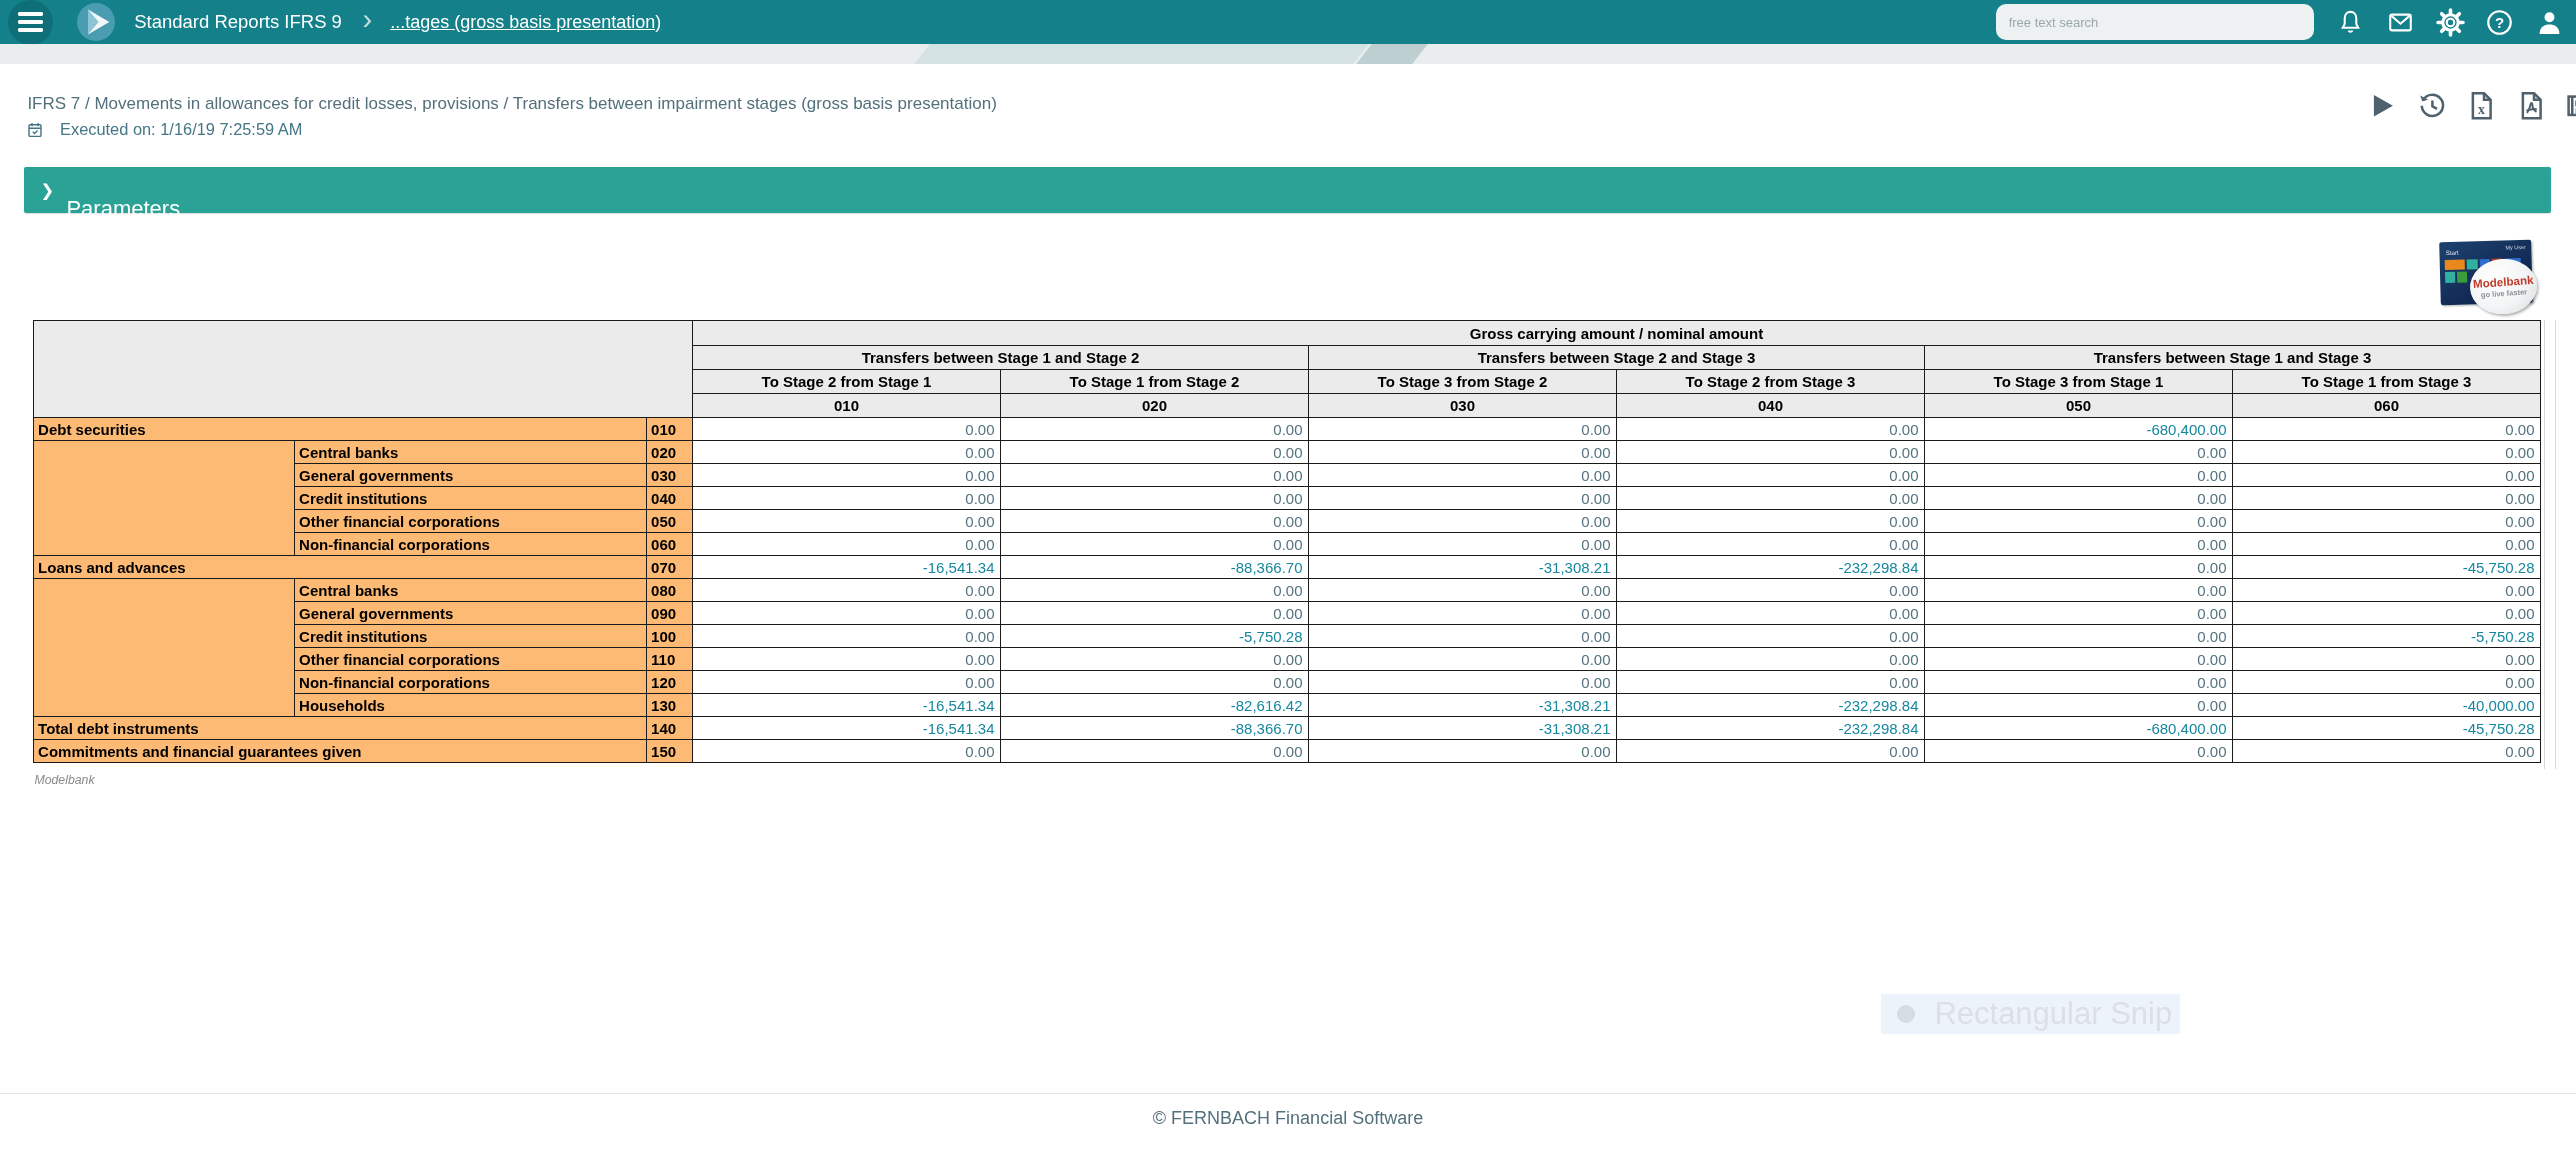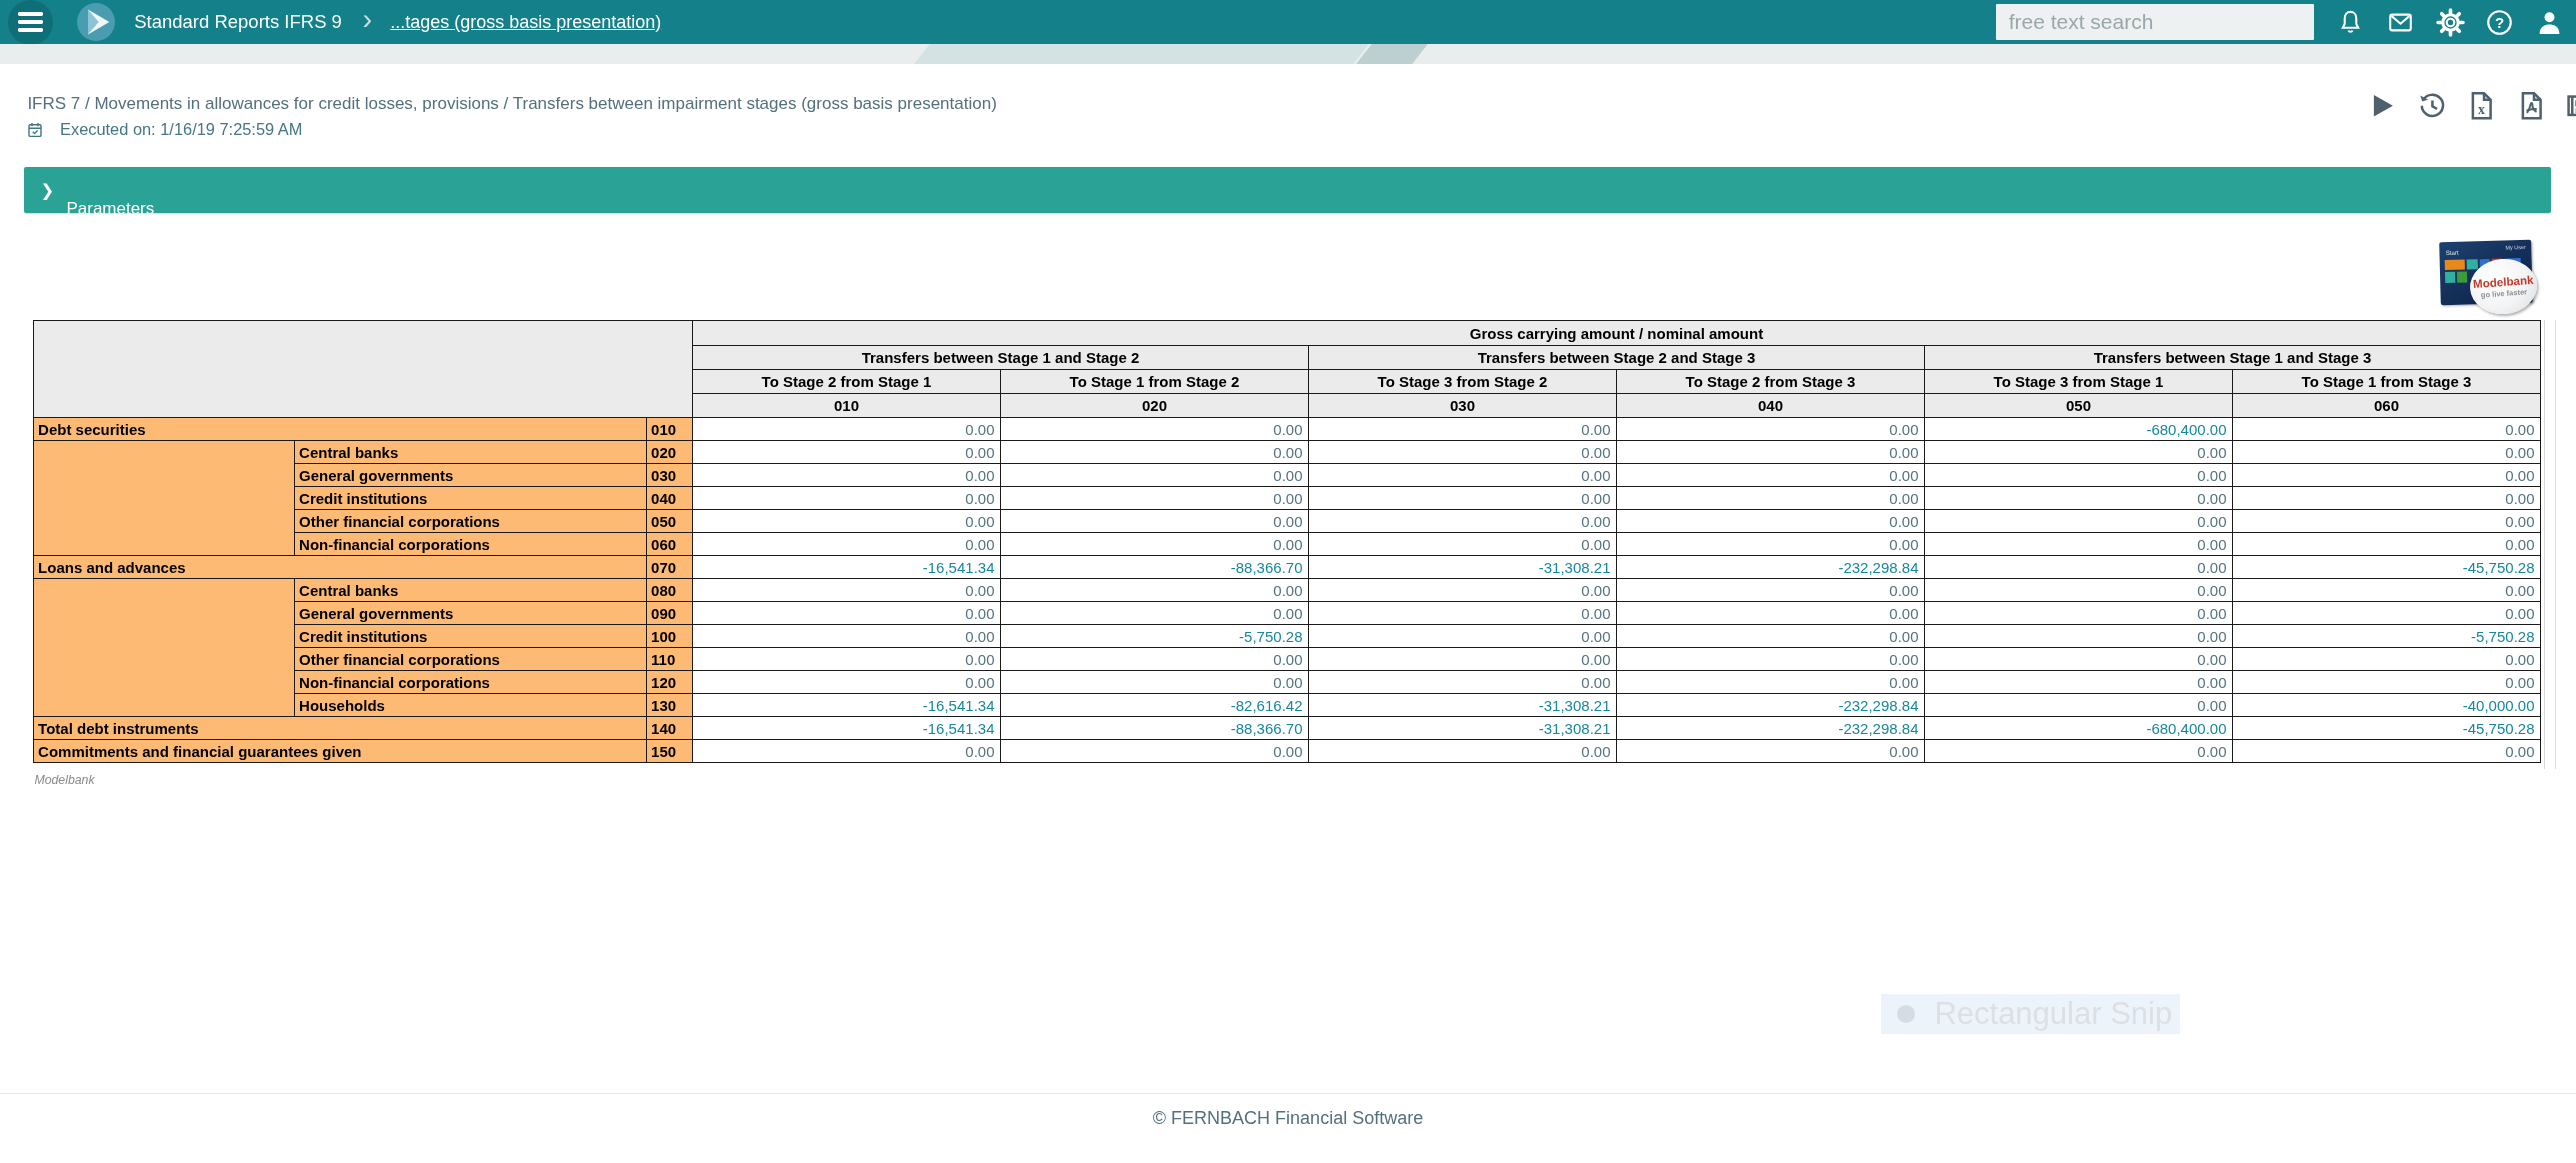--- a/index.html
+++ b/index.html
@@ -16,22 +16,22 @@
     border: none; display: flex; flex-direction: column; justify-content: center;
     align-items: center; gap: 4.8px; cursor: pointer; flex: 0 0 auto;
   }
   .hamburger span { display: block; width: 25px; height: 3.4px; background: #fff; border-radius: 1.4px; }
   .app-logo { width: 40px; height: 40px; margin-left: 23px; flex: 0 0 auto; }
   .app-title { color: #fff; font-size: 18.5px; margin-left: 18px; white-space: nowrap; }
   .crumb-chevron { color: rgba(255,255,255,.75); font-size: 29px; margin: -4.1px 0 0 20.6px; }
   .crumb-link { color: #fff; font-size: 18px; margin-left: 18px; text-decoration: underline; white-space: nowrap; }
   .topbar-spacer { flex: 1 1 auto; }
   .search-input {
-    width: 318px; height: 36px; background: #eef1f1; border: none; border-radius: 1px;
-    font-size: 21px; color: #333; padding: 0 12.3px; font-family: "Liberation Sans", sans-serif;
+    width: 318px; height: 36px; background: #eef1f1; border: none; border-radius: 10px;
+    font-size: 13px; color: #333; padding: 0 12.3px; font-family: "Liberation Sans", sans-serif;
   }
   .search-input::placeholder { color: #9aa7ab; }
   .topbar-icons { display: flex; align-items: center; gap: 20.6px; margin-left: 22px; }
   .tb-icon { width: 29px; height: 29px; background: none; border: none; cursor: pointer; padding: 0; }
   .tb-icon svg { width: 29px; height: 29px; display: block; }
 
   
   .banner-strip { height: 20px; background: #e9eded; position: relative; overflow: hidden; }
   .trap-a { position: absolute; top: 0; height: 20px; left: 922px; width: 439px; background: #d4e2e3; transform: skewX(-38deg); }
   .trap-b { position: absolute; top: 0; height: 20px; left: 1364px; width: 56px; background: #bdcfd0; transform: skewX(-38deg); }
@@ -46,21 +46,21 @@
   .report-actions { position: absolute; top: 26px; left: 2366px; display: flex; align-items: center; gap: 18px; }
   .act-icon { width: 31.5px; height: 31.5px; border: none; background: none; cursor: pointer; padding: 0; }
   .act-icon svg { width: 31.5px; height: 31.5px; display: block; }
 
   .parameters-bar {
     position: absolute; top: 103px; left: 24px; width: 2527px; height: 46px;
     background: #2aa396; border-radius: 2.1px; display: flex; align-items: center;
     color: #fff; cursor: pointer; box-shadow: 0 0.7px 1.4px rgba(0,0,0,.15);
   }
   .parameters-bar .pchev { font-size: 16.4px; margin: 0 12.3px 0 16.4px; }
-  .parameters-bar .plabel { font-size: 17px; margin-top: 38px; }
+  .parameters-bar .plabel { font-size: 22px; margin-top: 38px; }
 
   .report-title { position: absolute; top: 170px; left: 33px; font-size: 21px; font-weight: bold; color: #111; }
 
   
   .mb-logo { position: absolute; top: 177px; left: 2437px; width: 103px; height: 73px; }
   .mb-screen {
     position: absolute; top: 0; left: 2.7px; width: 92px; height: 63px; border-radius: 2.1px;
     background: linear-gradient(150deg,#1d4170 0%, #122c55 60%, #0d2142 100%);
     transform: rotate(-1.5deg); box-shadow: 1.4px 1.4px 2.1px rgba(0,0,0,.25); padding: 4.1px 4.8px;
   }

